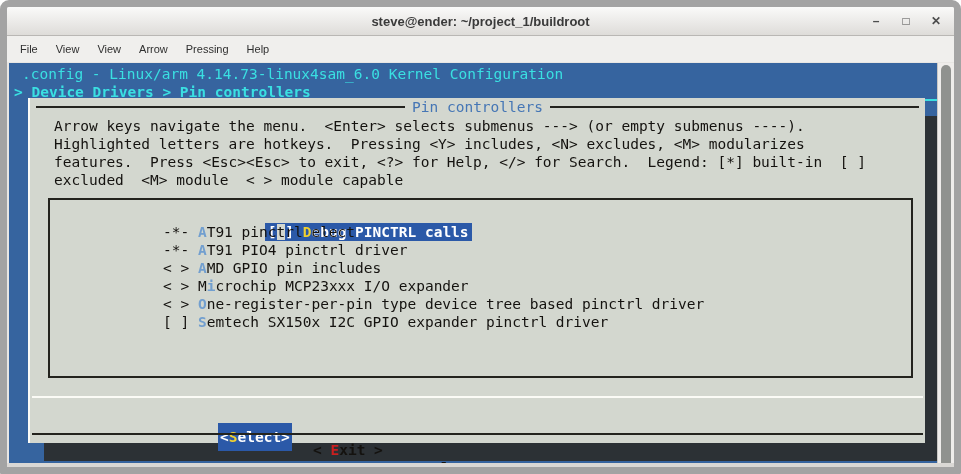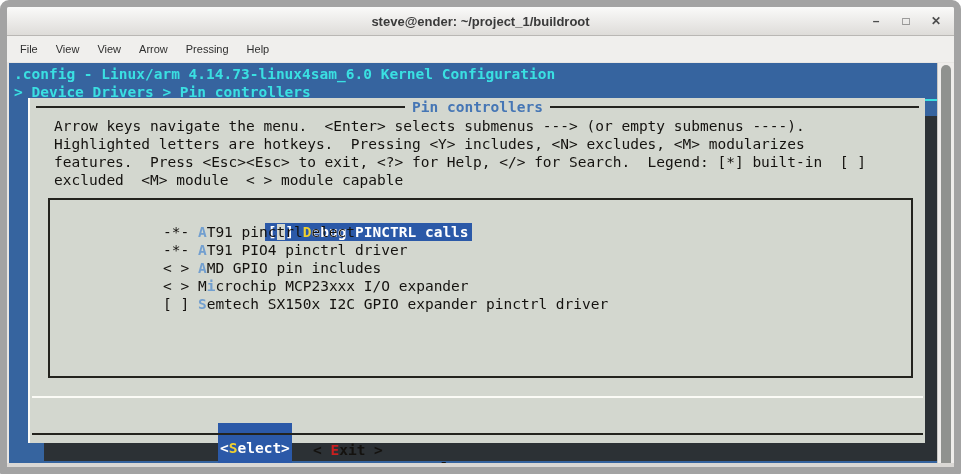--- a/index.html
+++ b/index.html
@@ -22,50 +22,50 @@
   .win-controls span{width:16px;text-align:center;cursor:default}
   
   .menubar{height:26px;background:#f0efed;display:flex;align-items:center;
     padding-left:4px;font-size:11px;color:#2f2f2f}
   .menubar .mitem{padding:3px 9px}
   
   .terminal{position:absolute;left:2px;top:56px;width:942px;height:414px;
     background:var(--terminal_bg);font-family:"DejaVu Sans Mono","Liberation Mono",monospace;
     font-size:14.5px;line-height:18px;color:var(--text_dark)}
   .mono{white-space:pre}
-  .termline1{position:absolute;left:5px;top:2px;color:var(--cyan);font-weight:bold}
+  .termline1{position:absolute;left:13px;top:2px;color:var(--cyan);font-weight:normal}
   .termline2{position:absolute;left:5px;top:20px;right:7px;display:flex;align-items:flex-end;
     color:var(--cyan);font-weight:bold}
   .breadline{flex:1;height:2px;background:var(--cyan);margin-left:2px}
   
   .shadow-bottom{position:absolute;left:35px;top:380px;width:900px;height:18px;background:var(--shadow)}
   .shadow-right{position:absolute;left:916px;top:53px;width:19px;height:327px;background:var(--shadow)}
   
   .dialog{position:absolute;left:19px;top:35px;width:897px;height:345px;
     background:var(--dialog_bg);border-left:2px solid var(--border-white, #fbfbf6)}
   .dlg-titlebar{position:absolute;top:0;left:6px;right:6px;height:18px;
     display:flex;align-items:center}
   .dlg-titlebar .hl{flex:1;height:2px;background:var(--border_dark)}
-  .dlg-title{padding:4px 7px;color:var(--title_blue);font-weight:bold}
+  .dlg-title{padding:4px 7px;color:var(--title_blue);font-weight:normal}
   .instructions{position:absolute;left:24px;top:19px;white-space:pre}
   .listbox{position:absolute;left:18px;top:100px;width:865px;height:180px;
     border:2px solid var(--border_dark);overflow:hidden}
   .menu-items{padding:5px 0 0 113px}
   .menu-item{height:18px;white-space:pre}
   .hk{color:var(--hotkey_blue);font-weight:bold}
   .sel-box{display:inline-block;background:var(--highlight_bg);color:#ffffff;
     font-weight:bold;padding:0 3px;margin-left:-3px}
   .sel-box .cursor{background:var(--dialog_bg);color:var(--dialog_bg)}
   .sel-box .hk-y{color:var(--hotkey_yellow)}
   .btn-separator{position:absolute;left:2px;right:2px;top:298px;height:2px;
     background:var(--border_white)}
   .btn-row{position:absolute;left:0;right:0;top:307px;height:18px}
   .btn{position:absolute;white-space:pre;font-weight:bold;color:var(--text_dark);cursor:default}
   .btn .hk-r{color:var(--hotkey_red)}
-  .btn.selected{background:var(--highlight_bg);color:#ffffff;padding:16px 2px;margin-left:-2px}
+  .btn.selected{background:var(--highlight_bg);color:#ffffff;padding:5px 2px;margin-left:-2px}
   .btn.selected .hk-y{color:var(--hotkey_yellow)}
   .btn:nth-of-type(1){left:190px}
   .btn:nth-of-type(2){left:283px}
   .btn:nth-of-type(3){left:376px}
   .btn:nth-of-type(4){left:473px}
   .btn:nth-of-type(5){left:566px}
   .dlg-bottomline{position:absolute;left:2px;right:2px;bottom:8px;height:2px;
     background:var(--border_dark)}
   
   .scrollbar{position:absolute;right:0;top:56px;width:17px;height:414px;
@@ -130,20 +130,21 @@
           </div>
 
           <div class="menu-item"><span>-*- </span><span></span><span class="hk">A</span><span>T91 pinctrl elect</span></div>
 
           <div class="menu-item"><span>-*- </span><span></span><span class="hk">A</span><span>T91 PIO4 pinctrl driver</span></div>
 
           <div class="menu-item"><span>&lt; &gt; </span><span></span><span class="hk">A</span><span>MD GPIO pin includes</span></div>
 
           <div class="menu-item"><span>&lt; &gt; </span><span>M</span><span class="hk">i</span><span>crochip MCP23xxx I/O expander</span></div>
 
+          <div class="menu-item"><span>&lt; &gt; </span><span></span><span class="hk">O</span><span>ne-register-per-pin type device tree based pinctrl driver</span></div>
 
           <div class="menu-item"><span>[ ] </span><span></span><span class="hk">S</span><span>emtech SX150x I2C GPIO expander pinctrl driver</span></div>
 
         </div>
       </div>
 
       <div class="btn-separator"></div>
 
       <div class="btn-row mono">
         <span class="btn selected"><span>&lt;</span><span class="hk-y">S</span><span>elect&gt;</span></span>

